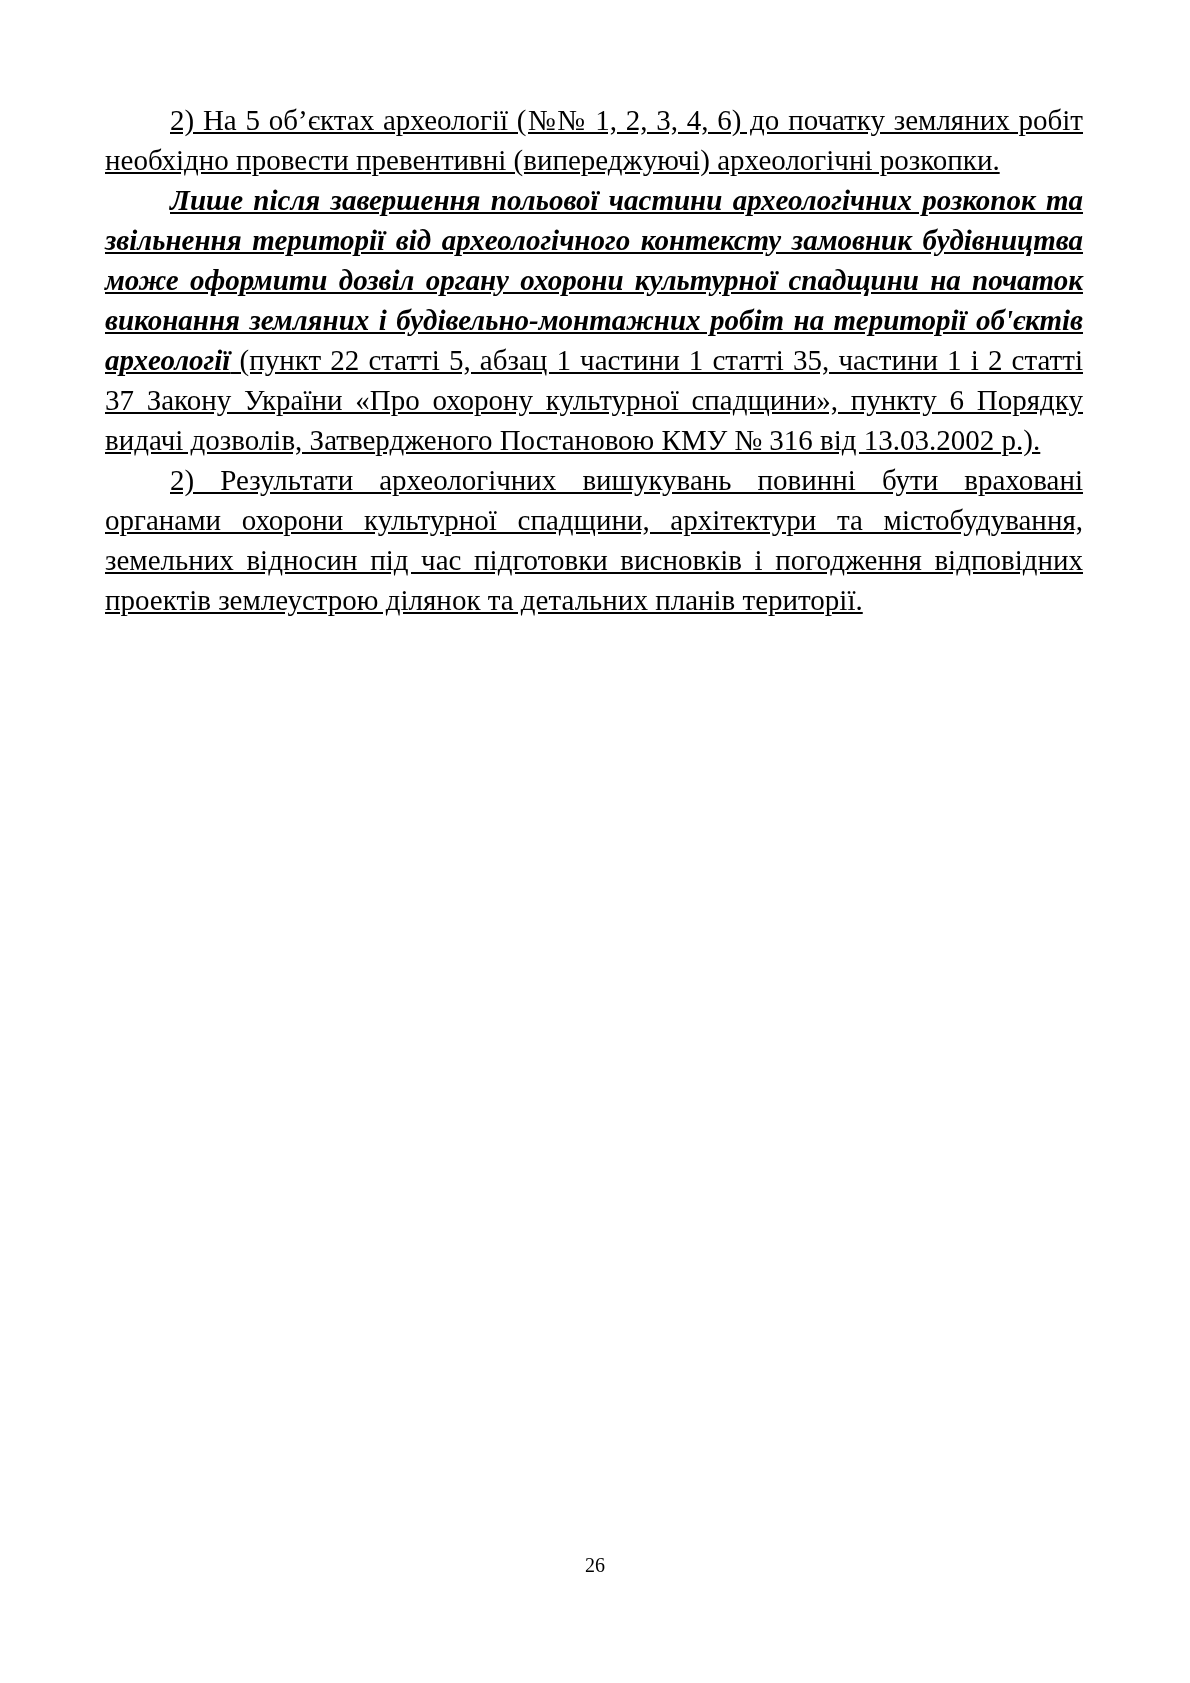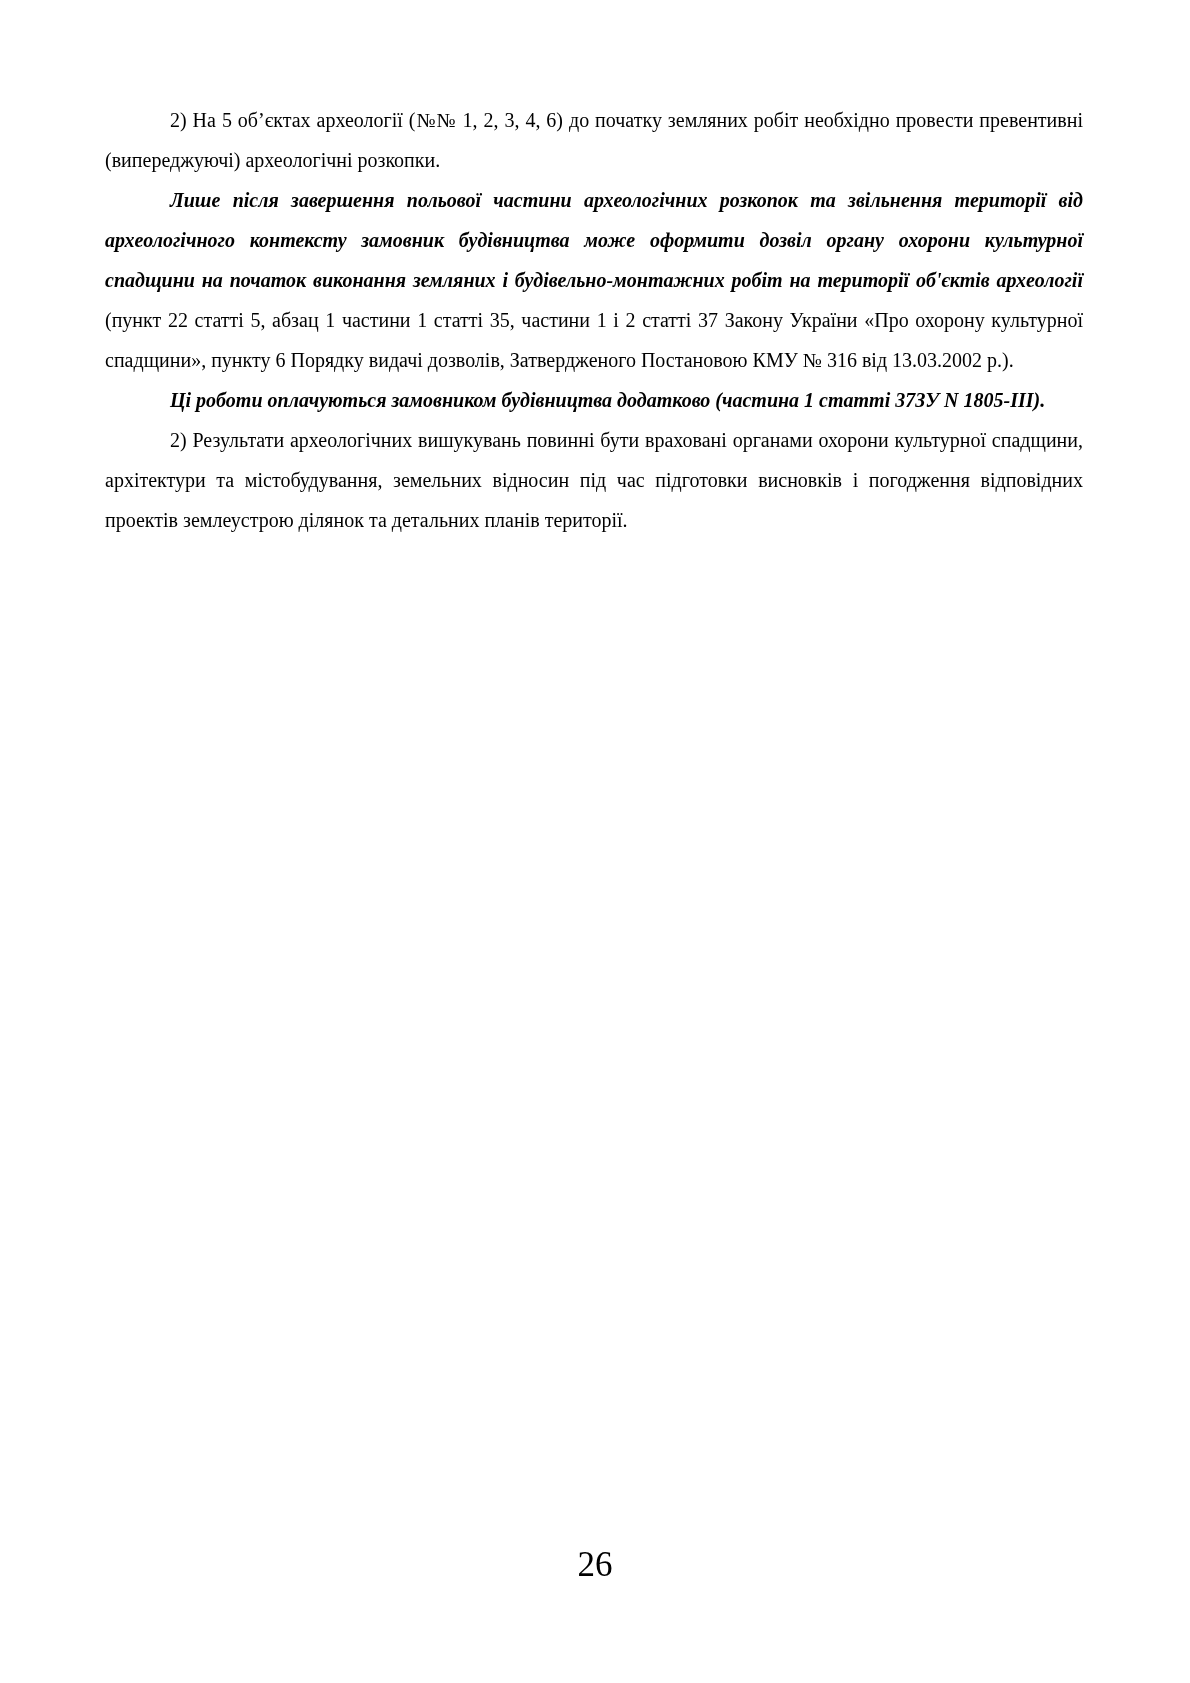--- a/index.html
+++ b/index.html
@@ -18,51 +18,51 @@
   .page {
     position: absolute;
     inset: 0;
     background: #ffffff;
   }
   .doc-body {
     position: absolute;
     left: 105px;
     top: 100px;
     width: 978px;
-    font-size: 20px;
+    font-size: 29px;
     line-height: 40px;
     text-align: justify;
+    text-decoration: underline;
   }
   .doc-body p {
     margin: 0;
     padding: 0;
     text-indent: 65px;
   }
   .run-normal {
     font-weight: normal;
     font-style: normal;
   }
   .run-bold-italic {
     font-weight: bold;
     font-style: italic;
   }
   .page-number {
     position: absolute;
     left: 0;
     top: 1548px;
     width: 1190px;
     text-align: center;
-    font-size: 35px;
+    font-size: 20px;
     line-height: 34px;
   }
 </style>
 </head>
 <body>
 
 <div class="page">
   <div class="doc-body" id="doc-body">
       <p><span class="run-normal">2) На 5 об’єктах археології (№№ 1, 2, 3, 4, 6) до початку земляних робіт необхідно провести превентивні (випереджуючі) археологічні розкопки.</span></p>
       <p><span class="run-bold-italic">Лише після завершення польової частини археологічних розкопок та звільнення території від археологічного контексту замовник будівництва може оформити дозвіл органу охорони культурної спадщини  на початок виконання земляних і будівельно-монтажних робіт на території об'єктів археології</span><span class="run-normal"> (пункт 22 статті 5, абзац 1 частини 1 статті 35, частини 1 і 2 статті 37 Закону України «Про охорону культурної спадщини», пункту 6 Порядку видачі дозволів, Затвердженого Постановою КМУ № 316 від 13.03.2002 р.).</span></p>
-      <p><span class="run-bold-italic">Ці роботи оплачуються замовником будівництва додатково (частина 1 статті 37ЗУ N 1805-ІІІ).</span></p>
       <p><span class="run-normal">2) Результати археологічних вишукувань повинні бути враховані органами охорони культурної спадщини, архітектури та містобудування, земельних відносин під час підготовки висновків і погодження відповідних проектів землеустрою ділянок та детальних планів території.</span></p>
     </div>
   <div class="page-number">26</div>
 </div>
 
 </body></html>

